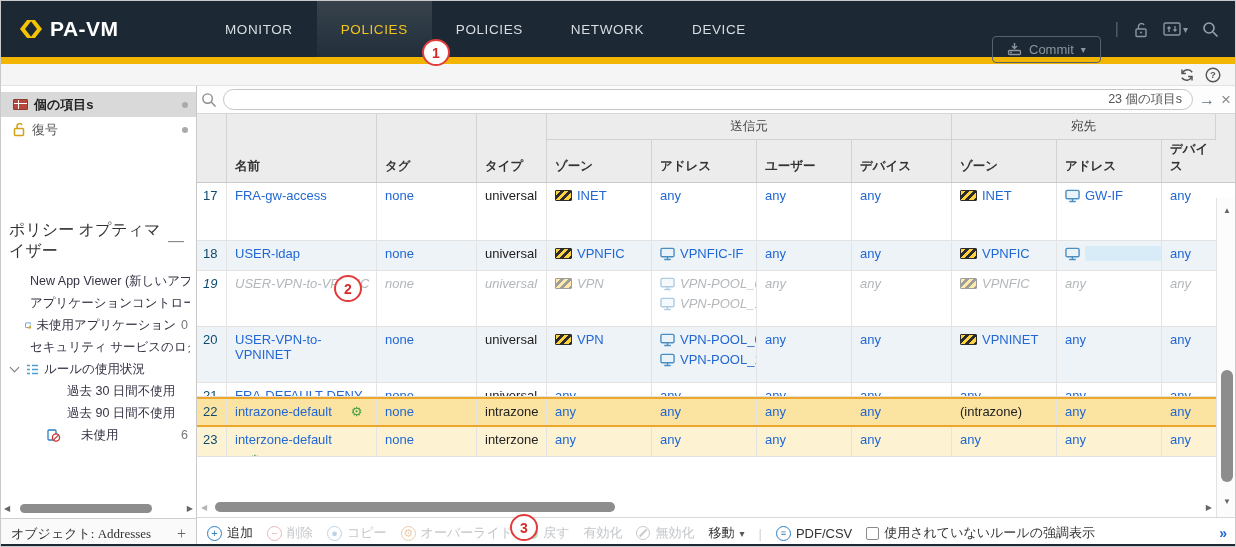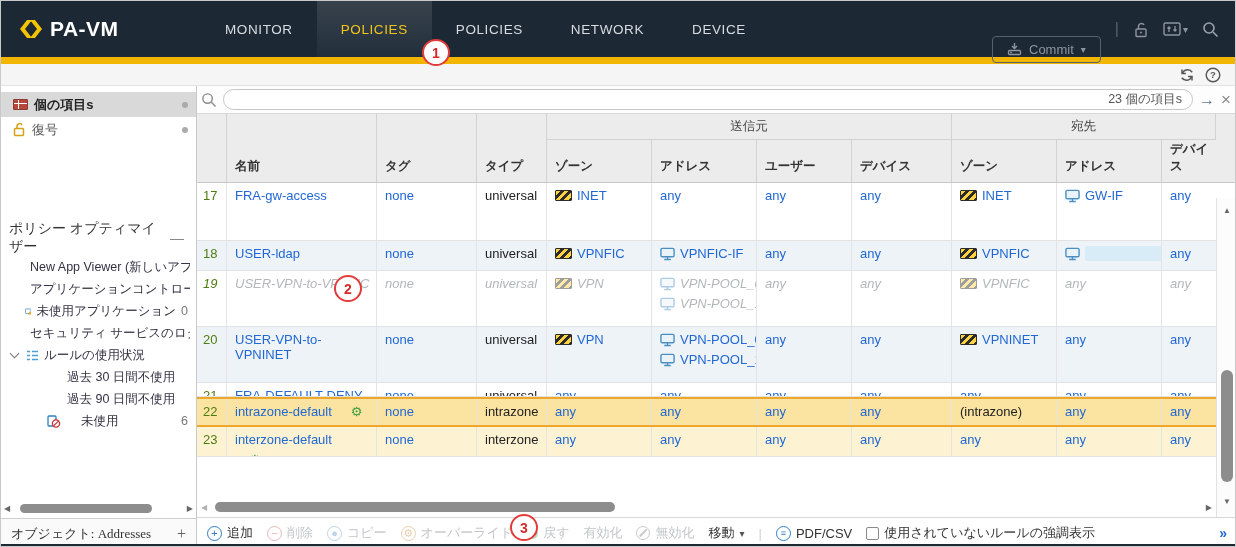--- a/index.html
+++ b/index.html
@@ -30,21 +30,21 @@
 
   
   .side-item { display:flex; align-items:center; gap:6px; height:25px; padding:0 8px 0 12px; cursor:pointer; color:#555; }
   .side-item.sel { background:#d9d9d9; color:#222; font-weight:bold; }
   .side-dot { margin-left:auto; width:6px; height:6px; border-radius:50%; background:#aaa; }
   .brickicon { width:15px; height:11px; background:
       linear-gradient(#fff,#fff) 50% 33%/100% 1px no-repeat,
       linear-gradient(#fff,#fff) 33% 0/1px 100% no-repeat,
       #b5483a; border:1px solid #8f3a30; border-radius:1px; }
   .optimizer { margin-top:72px; padding:6px 6px 0 8px; }
-  .opt-title { display:flex; align-items:center; font-size:14px; color:#333; }
+  .opt-title { display:flex; align-items:center; font-size:16px; color:#333; margin-bottom:8px; }
   .opt-collapse { margin-left:auto; color:#888; padding-right:6px; cursor:pointer; }
   .opt-item { display:flex; align-items:center; gap:5px; height:22px; padding-left:16px; color:#334; font-size:12.5px; cursor:pointer; white-space:nowrap; overflow:hidden; }
   .opt-item .ocnt { margin-left:auto; color:#777; padding-right:2px; }
   .tree-parent { padding-left:2px; }
   .tree-chev { width:7px; height:7px; border-right:1.5px solid #777; border-bottom:1.5px solid #777; transform:rotate(45deg); margin:-3px 3px 0 0; flex:none; }
   .tree-child { padding-left:38px;gap:20px; }
   .side-hscroll { position:absolute; bottom:32px; left:0; right:0; height:15px; display:flex; align-items:center; padding:0 3px; }
   .side-hscroll .thumb { height:9px; background:#8d8d8d; border-radius:5px; width:132px; margin-left:10px; }
   .side-footer { position:absolute; bottom:0; left:0; right:0; height:30px; border-top:1px solid #cfcfcf; background:#fafafa; display:flex; align-items:center; padding:0 10px; color:#333;font-family:Liberation Serif, serif; }
   .plus { margin-left:auto; color:#666; font-size:16px; cursor:pointer; }
@@ -64,21 +64,21 @@
   .hc { border-right:1px solid #d2d2d2; display:flex; align-items:flex-end; padding:0 0 7px 8px; font-weight:bold; color:#333; font-size:12.5px; }
   .hc.span2 { grid-row:1 / span 2; }
   .hgroup { grid-row:1; border-right:1px solid #d2d2d2; border-bottom:1px solid #d2d2d2; display:flex; align-items:center; justify-content:center; font-weight:normal; color:#444; font-size:12.5px; }
   .rows-wrap { position:relative; width:1040px; }
   .rows { width:1019px; }
   .trow { border-bottom:1px solid #e2e2e2; cursor:pointer; background:#fff; }
   .trow.r-shade { background:#eef3f8; }
   .trow.r-sel { background:#fbe3a2; border-top:2px solid #eda72a; border-bottom:2px solid #eda72a; }
   .trow.r-ylight { background:#fdf3d3; }
   .tc { border-right:1px solid #e4e4e4; padding:5px 4px 2px 8px; display:flex; flex-direction:column; gap:5px; align-items:flex-start; overflow:hidden; }
-  .tc.num { color:#4d7c0f; padding-left:6px; }
+  .tc.num { color:#0c4a6e; padding-left:6px; }
   .ent { display:flex; align-items:center; gap:5px; white-space:nowrap; }
   .lnk { color:#2268d4; text-decoration:none; }
   .plain { color:#222; }
   .r-dis, .r-dis .lnk, .r-dis .plain { color:#b3b7ba !important; font-style:italic; }
   .r-dis .zicon, .r-dis .micon { opacity:.45; }
   .zicon { flex:none; width:17px; height:11px; border:1px solid #2b2b2b; border-radius:1px;
       background:repeating-linear-gradient(135deg,#ffd23f 0 3px,#2b2b2b 3px 6px); }
   .micon { flex:none; }
   .gear { color:#3f9e3f; font-size:13px; margin-left:14px; }
   .redact { display:inline-block; width:92px; height:15px; background:#d8ecf8; border-radius:2px; }

